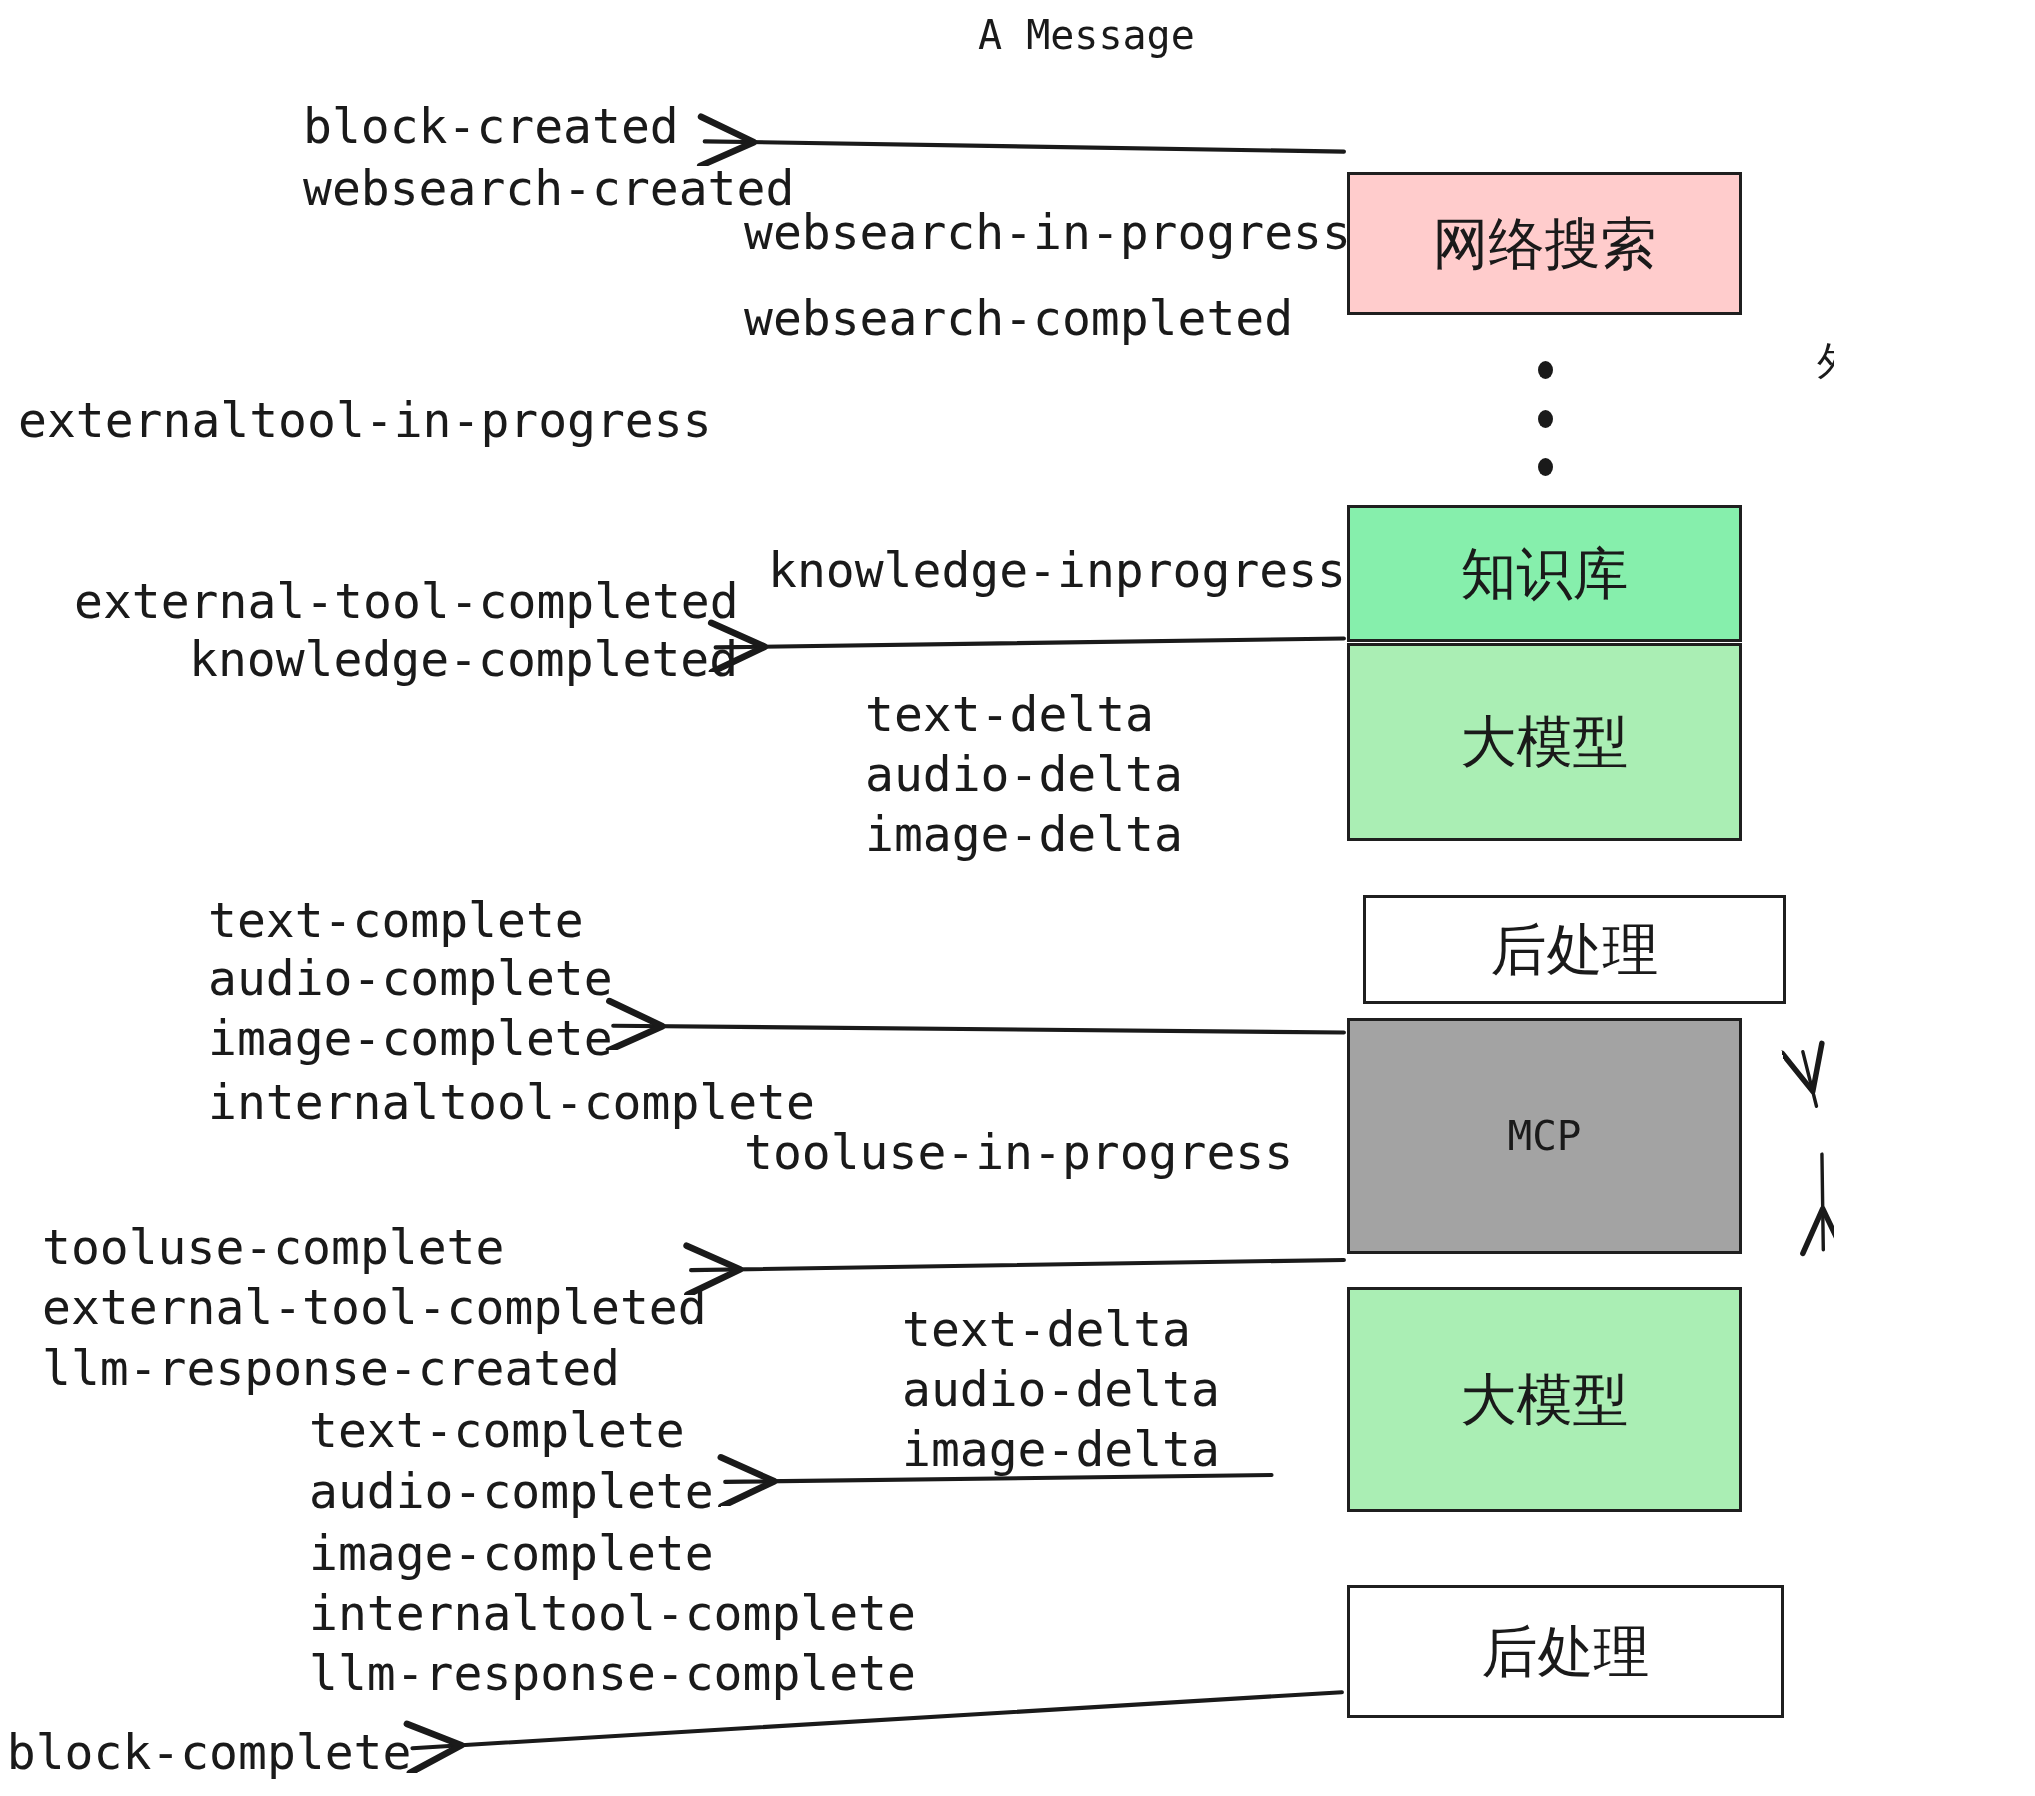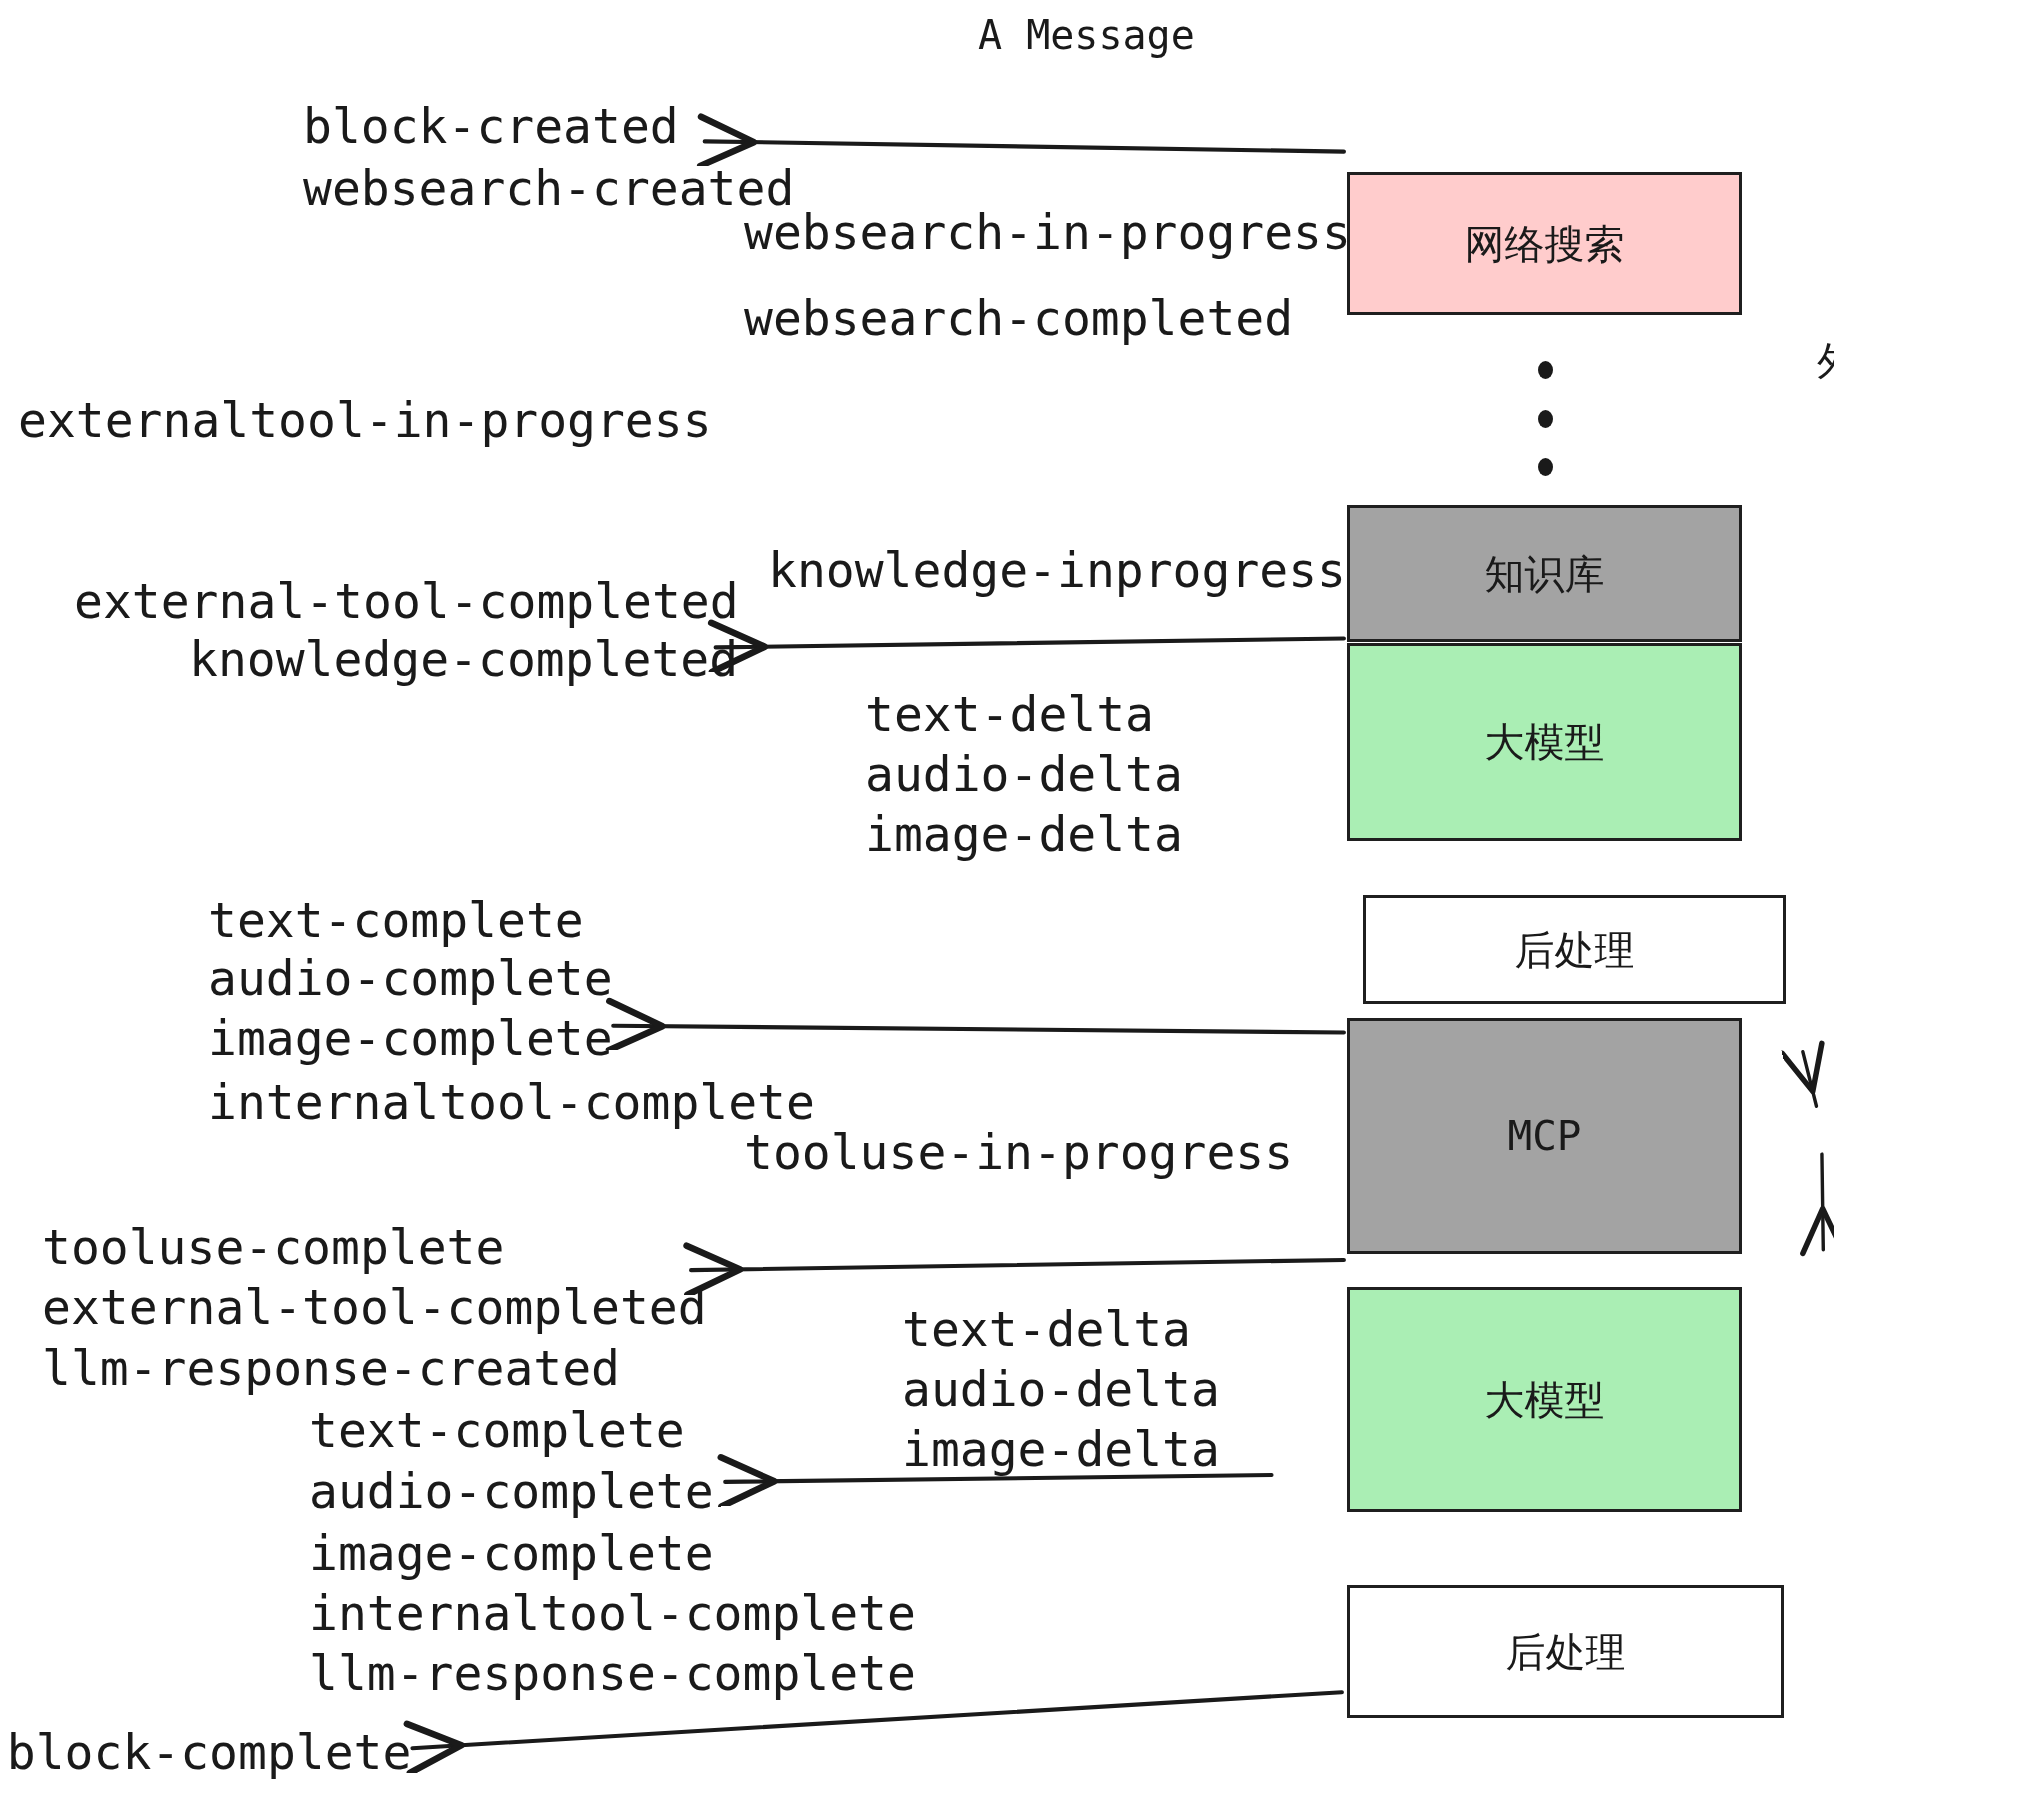--- a/index.html
+++ b/index.html
@@ -43,21 +43,21 @@
   .box {
     position: absolute;
     box-sizing: border-box;
     border: 3.4px solid #1f1f1f;
     display: flex;
     align-items: center;
     justify-content: center;
   }
   .box .boxlabel {
     font-family: "DejaVu Sans", "Liberation Sans", sans-serif;
-    font-size: 40px;
+    font-size: 56px;
     color: #1a1a1a;
     line-height: 1;
   }
   .box.mono .boxlabel {
     font-family: "DejaVu Sans Mono", "Liberation Mono", monospace;
     font-size: 41px;
   }
   svg.overlay {
     position: absolute;
     left: 0;
@@ -78,21 +78,21 @@
 <body>
 
 <div id="canvas">
 
   <div class="title" id="title-el" style="left:978px; top:15px;">A Message</div>
 
   <div id="boxes-layer">
       <div class="box" style="left: 1347px; top: 172px; width: 395px; height: 143px; background: rgb(255, 204, 204);">
         <span class="boxlabel">网络搜索</span>
       </div>
-      <div class="box" style="left: 1347px; top: 505px; width: 395px; height: 137px; background: #a3a3a3;">
+      <div class="box" style="left: 1347px; top: 505px; width: 395px; height: 137px; background: #86efac;">
         <span class="boxlabel">知识库</span>
       </div>
       <div class="box" style="left: 1347px; top: 643px; width: 395px; height: 198px; background: rgb(170, 238, 180);">
         <span class="boxlabel">大模型</span>
       </div>
       <div class="box" style="left: 1363px; top: 895px; width: 423px; height: 109px; background: rgb(255, 255, 255);">
         <span class="boxlabel">后处理</span>
       </div>
       <div class="box mono" style="left: 1347px; top: 1018px; width: 395px; height: 236px; background: #a3a3a3;">
         <span class="boxlabel">MCP</span>

